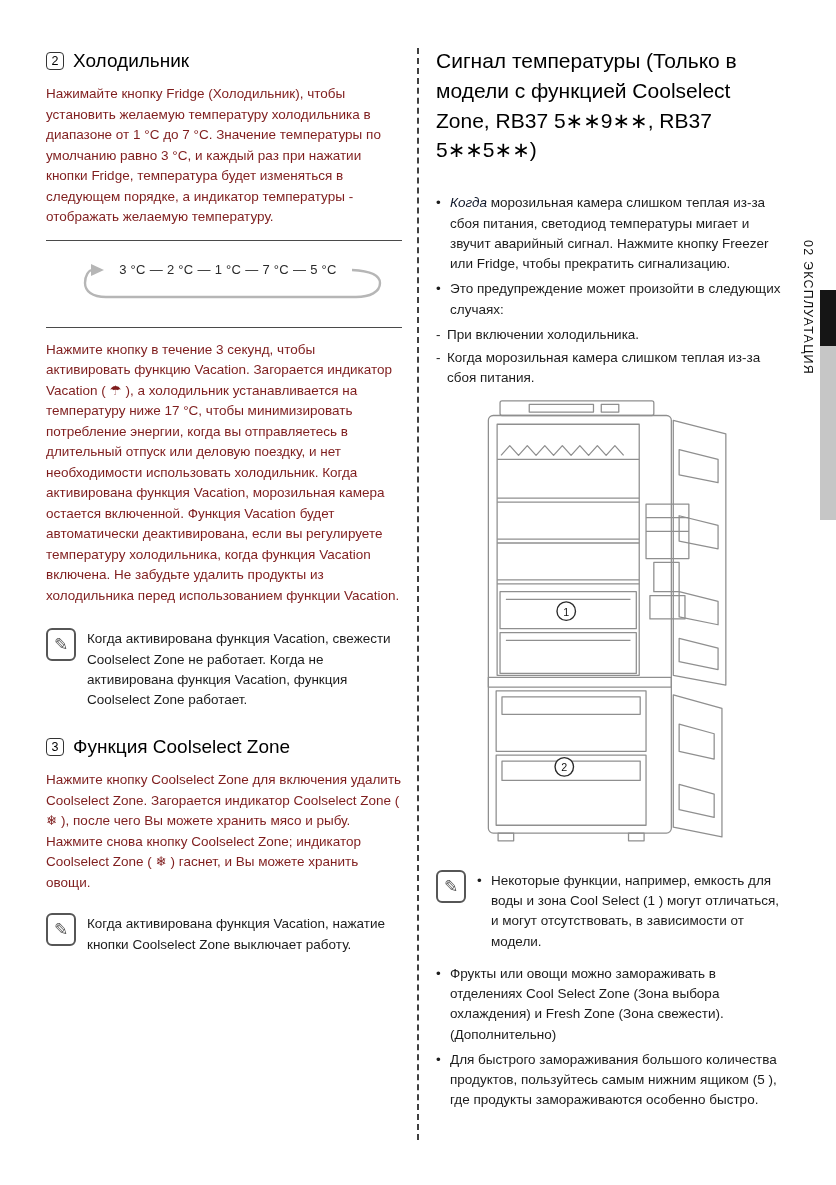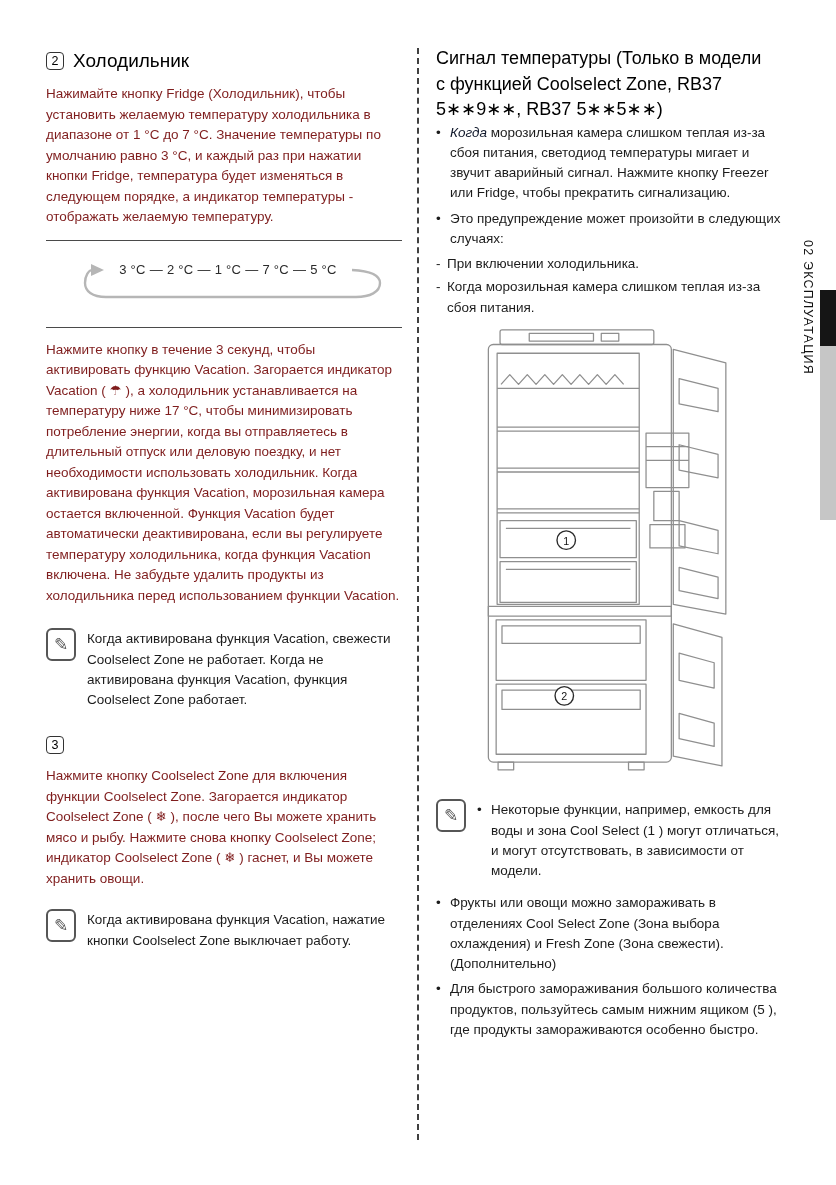--- a/index.html
+++ b/index.html
@@ -35,21 +35,21 @@
 
   
   .bitem { display:flex; margin-bottom:5px; }
   .bdot { width:14px; flex:none; font-size:13.5px; line-height:1.5; }
   .btext { flex:1; font-size:13.5px; line-height:1.5; }
   .ditem { display:flex; margin-bottom:3px; }
   .dchar { width:11px; flex:none; font-size:13.5px; line-height:1.5; }
   .red { color:#0f172a;font-style:italic; }
 
   
-  .rtitle { font-size:18px; line-height:1.42; font-weight:400; color:#000; width:338px; margin-bottom:0; }
+  .rtitle { font-size:21px; line-height:1.42; font-weight:400; color:#000; width:338px; margin-bottom:28px; }
 
   
   .fridge-svg { display:block; margin:8px auto 0 auto; }
   .fridge-svg .fs rect, .fridge-svg .fs line, .fridge-svg .fs polyline, .fridge-svg .fs polygon
     { stroke:#8f8f8f; stroke-width:1.3; fill:none; stroke-linejoin:round; }
   .fridge-svg .fill-dark { fill:#3c3c3c; stroke:#3c3c3c; }
   .fridge-svg .fill-body { fill:#fcfcfc; }
   .fridge-svg .fill-white { fill:#ffffff; }
   .fridge-svg .fill-gray { fill:#e9e9e9; }
   .fridge-svg .fill-door { fill:#f5f5f5; }
@@ -95,23 +95,24 @@
 
     <p class="body-text" style="margin-top:12px">Нажмите кнопку в течение 3 секунд, чтобы активировать функцию Vacation. Загорается индикатор Vacation ( ☂ ), а холодильник устанавливается на температуру ниже 17 °C, чтобы минимизировать потребление энергии, когда вы отправляетесь в длительный отпуск или деловую поездку, и нет необходимости использовать холодильник. Когда активирована функция Vacation, морозильная камера остается включенной. Функция Vacation будет автоматически деактивирована, если вы регулируете температуру холодильника, когда функция Vacation включена. Не забудьте удалить продукты из холодильника перед использованием функции Vacation.</p>
 
     <div class="note" style="margin-top:22px">
       <div class="note-icon">✎</div>
       <div class="note-body">Когда активирована функция Vacation, свежести Coolselect Zone не работает. Когда не активирована функция Vacation, функция Coolselect Zone работает.</div>
     </div>
 
     <div class="sec-head mb12" style="margin-top:26px">
       <span class="numbox">3</span>
-    </div>
-
-    <p class="body-text">Нажмите кнопку Coolselect Zone для включения функции Coolselect Zone. Загорается индикатор Coolselect Zone ( ❄ ), после чего Вы можете хранить мясо и рыбу. Нажмите снова кнопку Coolselect Zone; индикатор Coolselect Zone ( ❄ ) гаснет, и Вы можете хранить овощи.</p>
+      <span>Функция Coolselect Zone</span>
+    </div>
+
+    <p class="body-text">Нажмите кнопку Coolselect Zone для включения удалить Coolselect Zone. Загорается индикатор Coolselect Zone ( ❄ ), после чего Вы можете хранить мясо и рыбу. Нажмите снова кнопку Coolselect Zone; индикатор Coolselect Zone ( ❄ ) гаснет, и Вы можете хранить овощи.</p>
 
     <div class="note">
       <div class="note-icon">✎</div>
       <div class="note-body">Когда активирована функция Vacation, нажатие кнопки Coolselect Zone выключает работу.</div>
     </div>
 
   </div>
 
   <div class="divider"></div>
 

